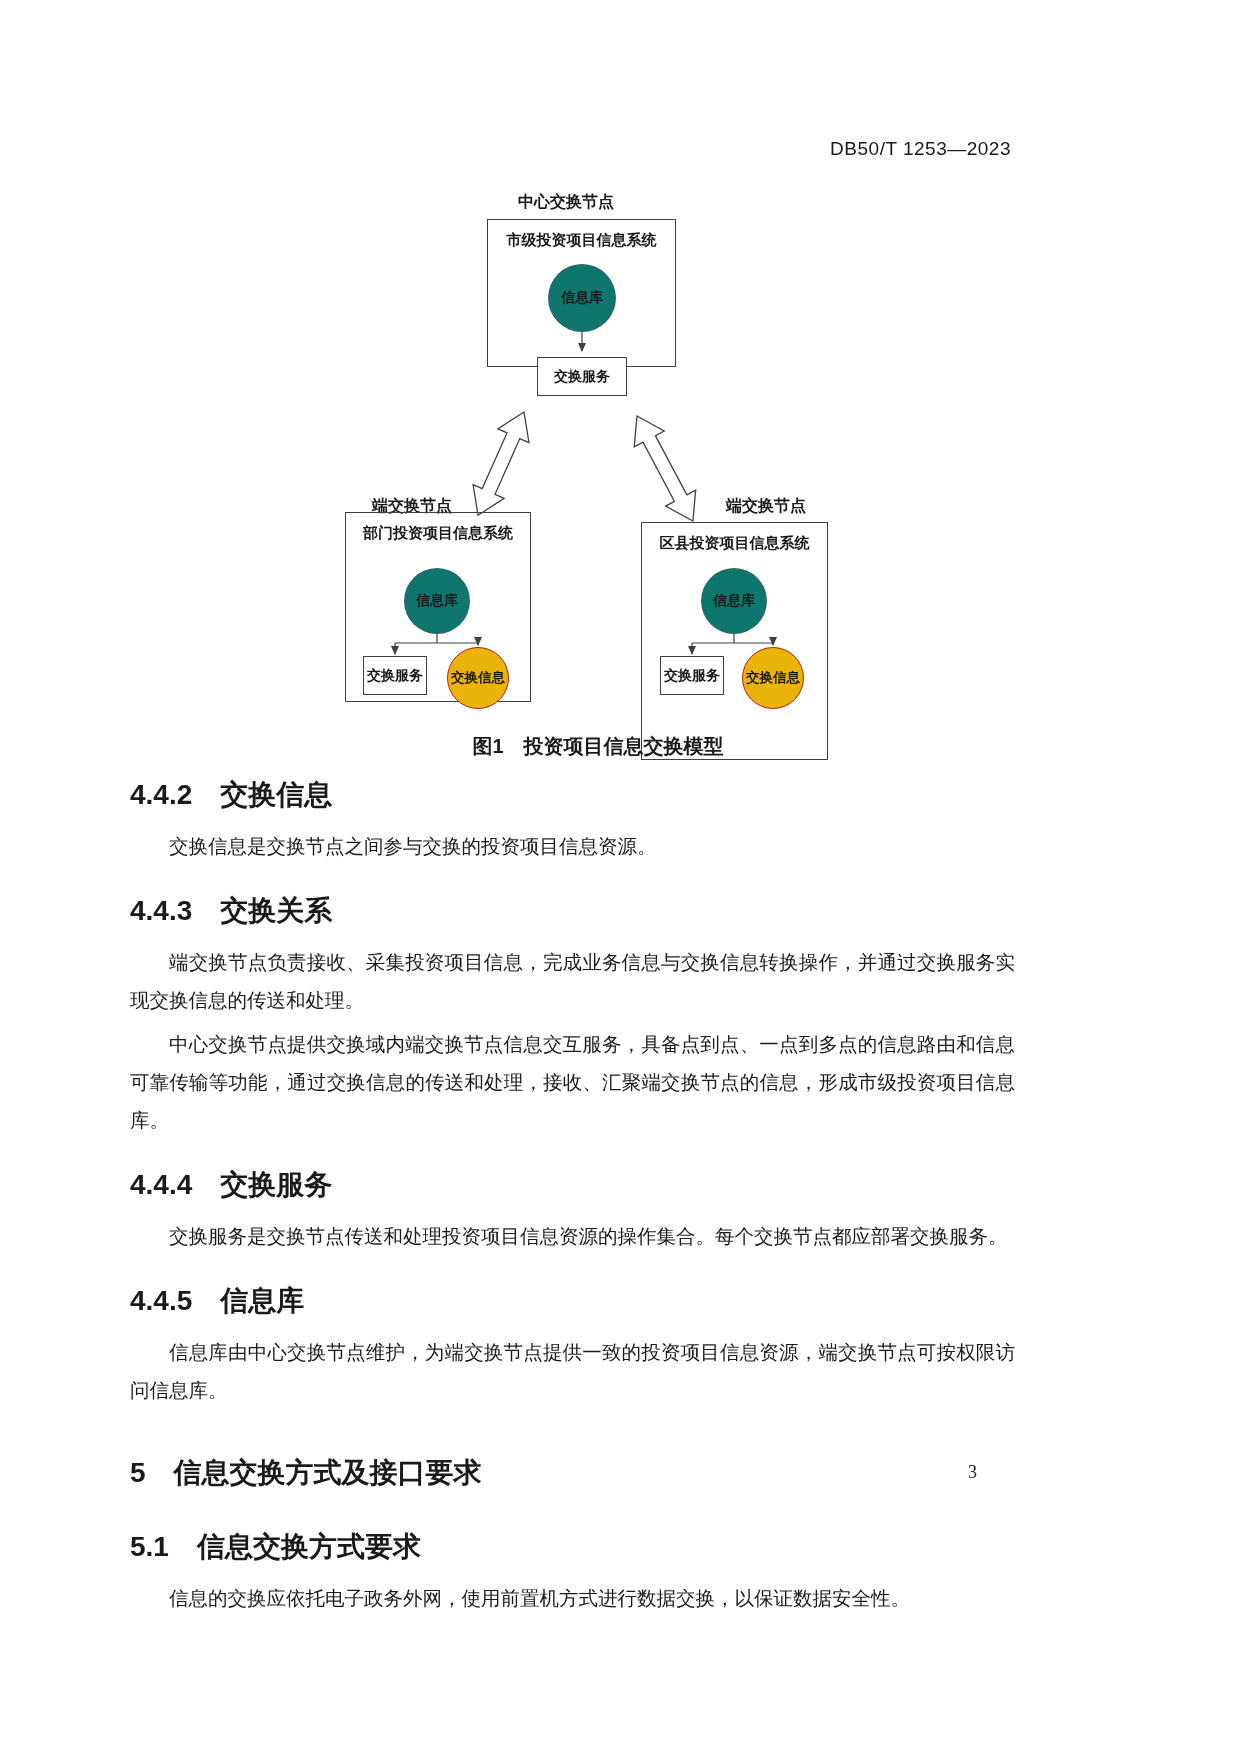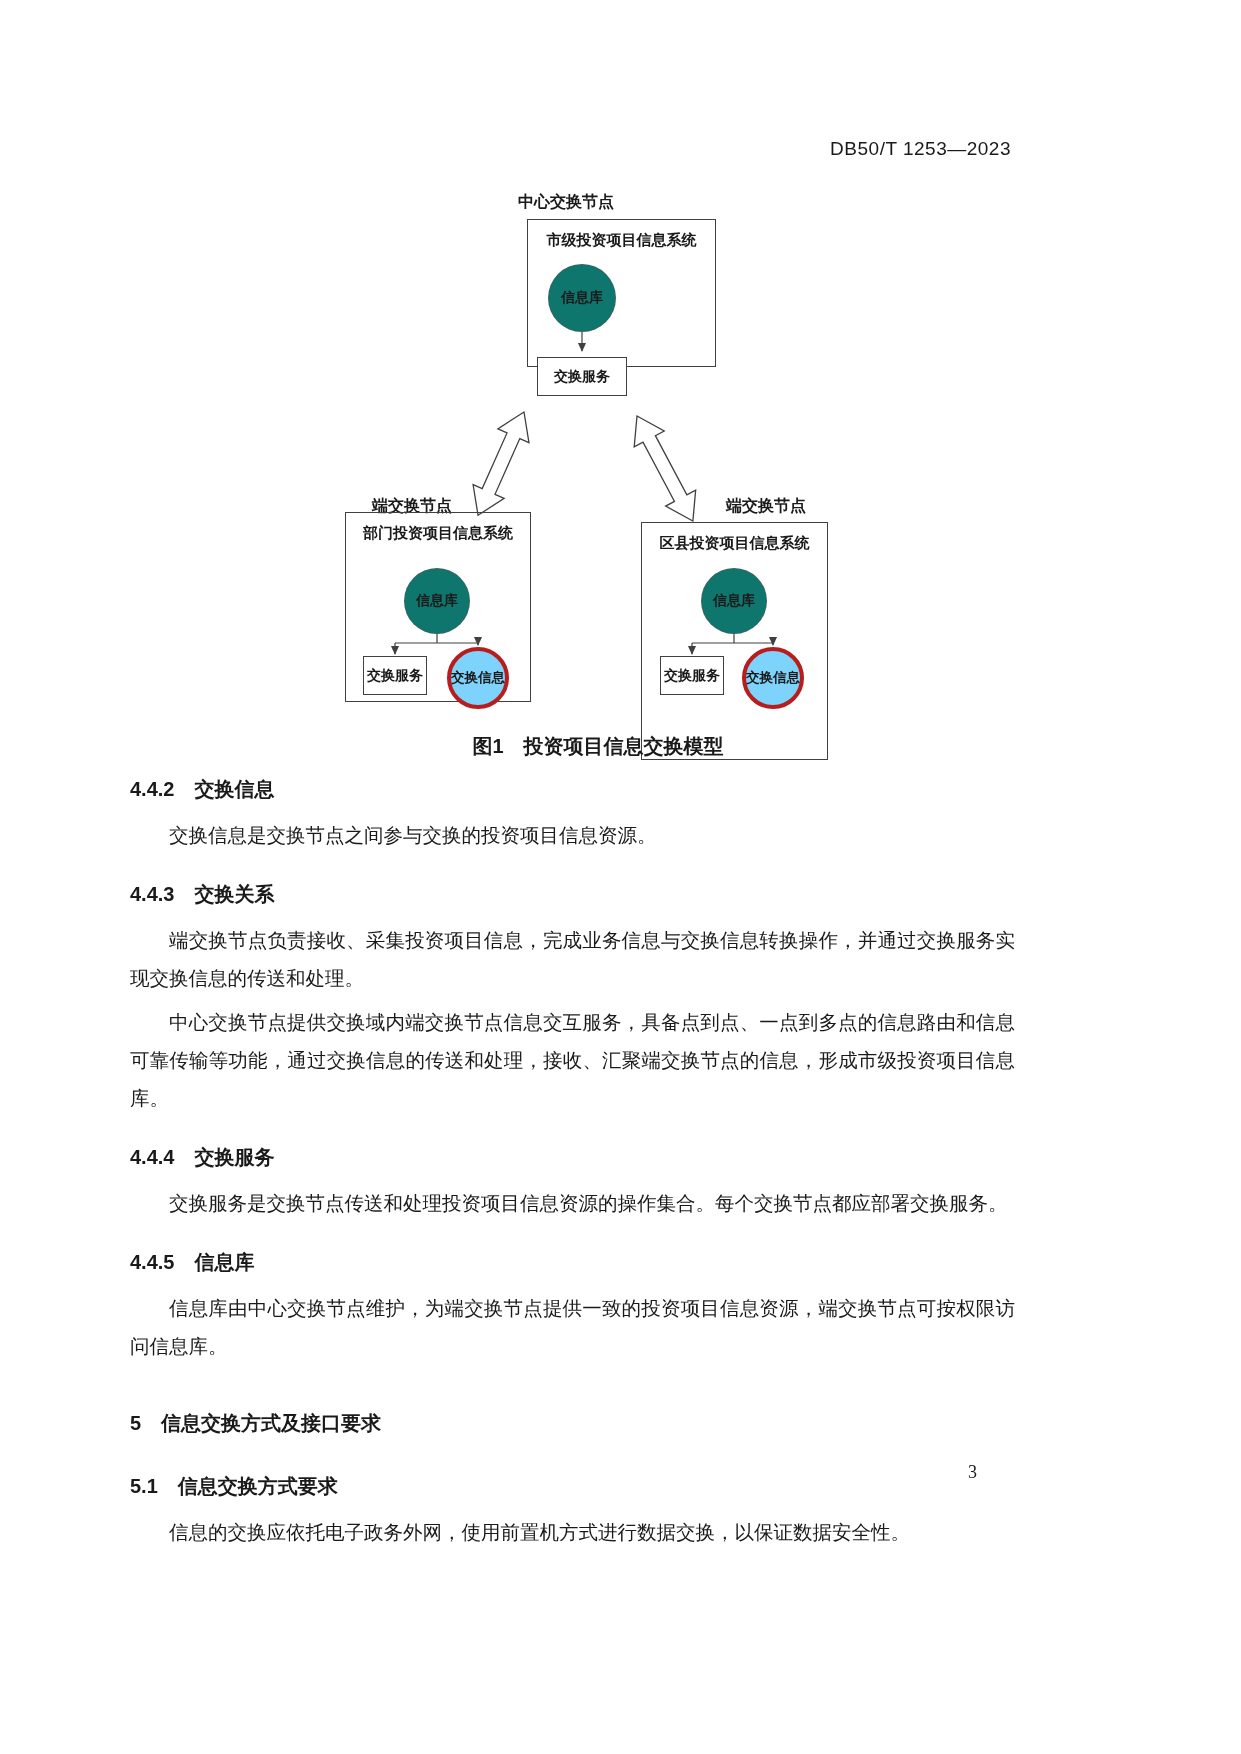--- a/index.html
+++ b/index.html
@@ -23,32 +23,32 @@
   .db-circle {
     border:1.4px dashed #555; border-radius:50%;
     display:flex; align-items:center; justify-content:center;
     font-size:14px; font-weight:bold; background:#0f766e;
   }
   .svc-box {
     border:1px solid #404040; display:flex; align-items:center; justify-content:center;
     font-size:14px; font-weight:bold; background:#fff;
   }
   .info-circle {
-    border:4px solid #b91c1c; border-radius:50%;
+    border:1px solid #b91c1c; border-radius:50%;
     display:flex; align-items:center; justify-content:center;
-    font-size:13.5px; font-weight:bold; background:#7dd3fc;
+    font-size:13.5px; font-weight:bold; background:#eab308;
   }
   .fig-caption {
     position:absolute; top:733px; left:0; width:1196px; text-align:center;
     font-family:"Liberation Sans", sans-serif; font-weight:bold; font-size:20px;
   }
   
   .content { margin:0 226px 0 130px; font-size:19.5px; }
   .heading {
-    font-family:"Liberation Sans", sans-serif; font-weight:bold; font-size:20px;
+    font-family:"Liberation Sans", sans-serif; font-weight:bold; font-size:28px;
     margin:26px 0 14px;
   }
   .heading.first { margin-top:14px; }
   .heading.big-gap { margin-top:44px; }
   .heading.sub-gap { margin-top:36px; }
   .content p { text-indent:2em; line-height:38px; text-align:justify; margin:6px 0; }
   .page-num { position:absolute; top:1462px; left:968px; font-size:18px; }
 </style>
 </head>
 <body>
@@ -74,21 +74,21 @@
       <path d="M437,634 L437,643 M395,643 L478,643" fill="none" stroke="#404040" stroke-width="1.2"></path>
       <line x1="395" y1="643" x2="395" y2="654" stroke="#404040" stroke-width="1.2" marker-end="url(#ah)"></line>
       <line x1="478" y1="643" x2="478" y2="645" stroke="#404040" stroke-width="1.2" marker-end="url(#ah)"></line>
 
       <path d="M734,634 L734,643 M692,643 L773,643" fill="none" stroke="#404040" stroke-width="1.2"></path>
       <line x1="692" y1="643" x2="692" y2="654" stroke="#404040" stroke-width="1.2" marker-end="url(#ah)"></line>
       <line x1="773" y1="643" x2="773" y2="645" stroke="#404040" stroke-width="1.2" marker-end="url(#ah)"></line>
     </svg>
 
     <div class="abs node-label" style="left:466px; top:192px; width:200px;">中心交换节点</div>
-    <div class="abs node-box" style="left:487px; top:219px; width:189px; height:148px;margin-left:40px;">
+    <div class="abs node-box" style="left:487px; top:219px; width:189px; height:148px;">
       <div class="node-title">市级投资项目信息系统</div>
     </div>
     <div class="abs db-circle" style="left:548px; top:264px; width:68px; height:68px;">信息库</div>
     <div class="abs svc-box" style="left:537px; top:357px; width:90px; height:39px;">交换服务</div>
 
     <div class="abs node-label" style="left:332px; top:496px; width:160px;">端交换节点</div>
     <div class="abs node-box" style="left:345px; top:512px; width:186px; height:190px;">
       <div class="node-title">部门投资项目信息系统</div>
     </div>
     <div class="abs db-circle" style="left:404px; top:568px; width:66px; height:66px;">信息库</div>

